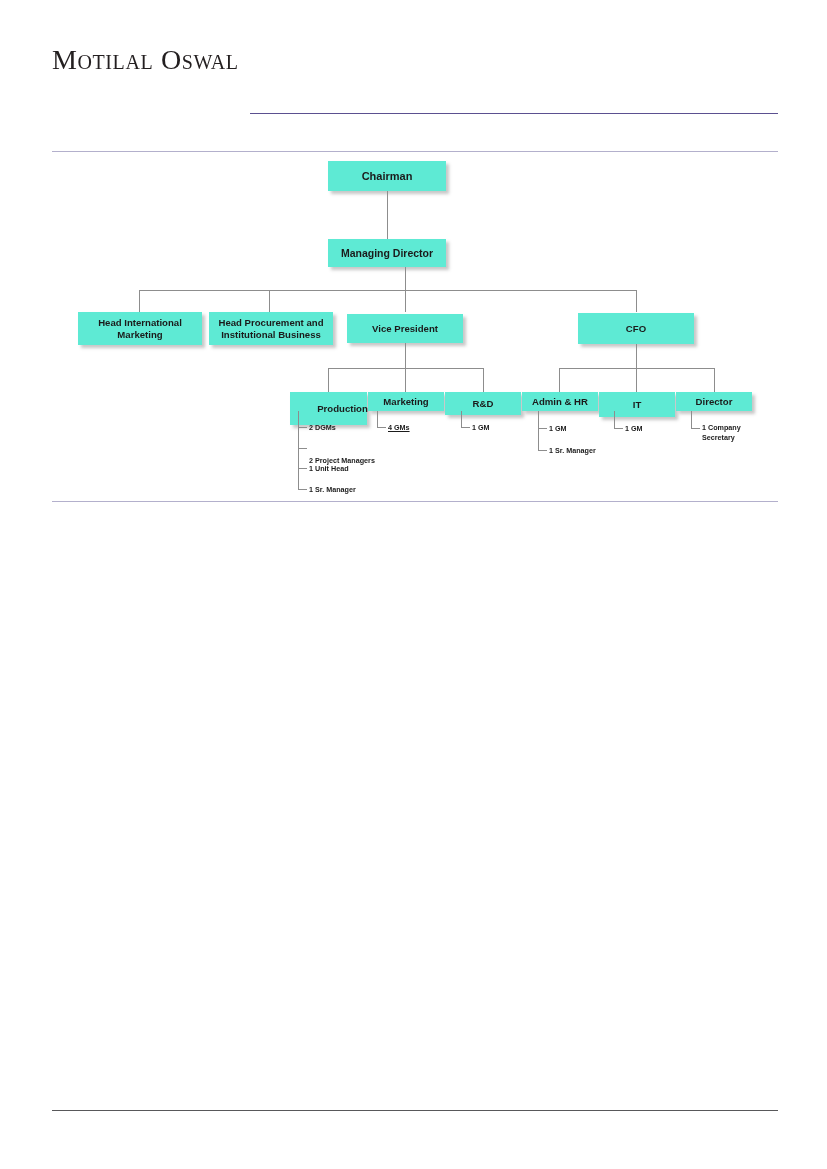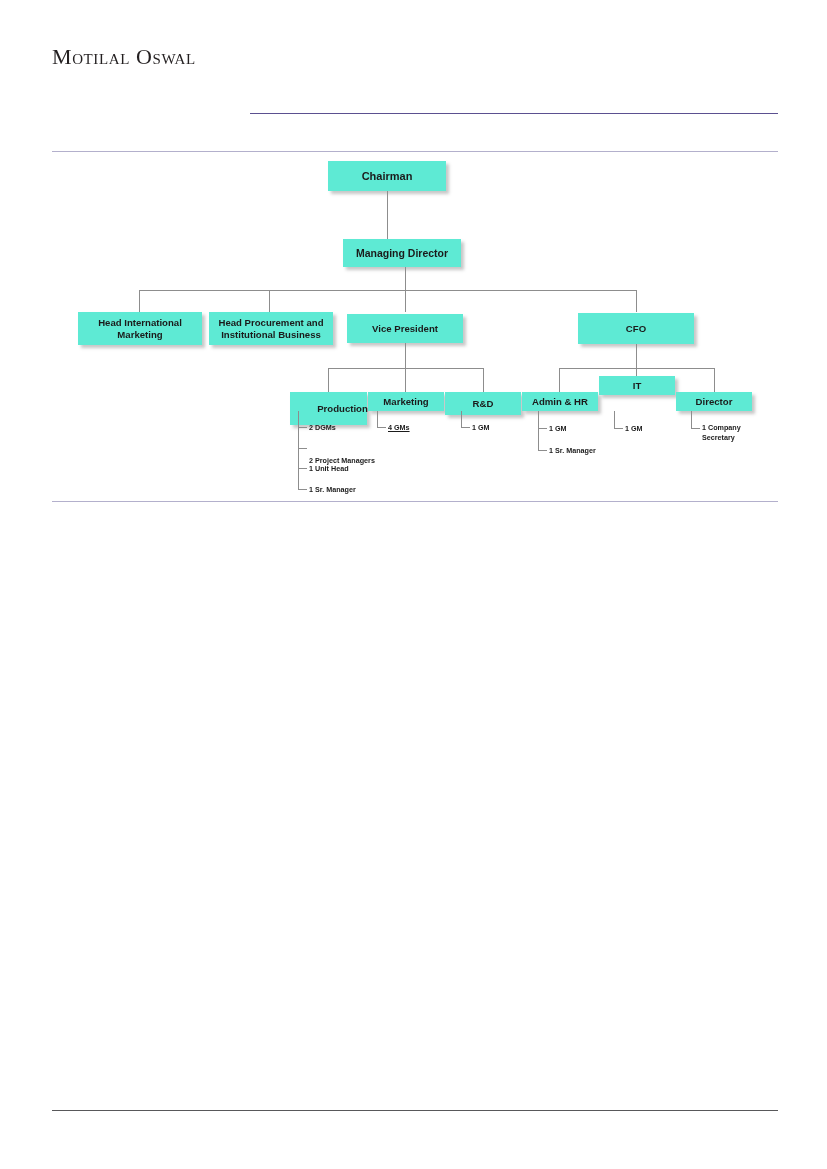--- a/index.html
+++ b/index.html
@@ -14,21 +14,21 @@
     font-family: "Liberation Sans", sans-serif;
     overflow: hidden;
   }
 
   
   .brand {
     position: absolute;
     left: 52px;
     top: 44px;
     font-family: "Liberation Serif", serif;
-    font-size: 22px;
+    font-size: 28px;
     font-variant: small-caps;
     letter-spacing: 0.6px;
     color: #231f20;
     white-space: nowrap;
     text-align: center;
   }
   .rule-accent {
     position: absolute;
     left: 250px;
     top: 113px;
@@ -114,21 +114,21 @@
 <div class="brand">Motilal Oswal</div>
 <div class="rule-accent"></div>
 <div class="rule-light-top"></div>
 
 <div class="chart">
 
   <div class="node lvl1" style="left:328px; top:161px; width:118px; height:30px;">Chairman</div>
 
   <div class="vline" style="left:387px; top:191px; height:48px;"></div>
 
-  <div class="node lvl2" style="left:343px; top:239px; width:118px; height:28px;">Managing Director</div>
+  <div class="node lvl2" style="left:328px; top:239px; width:118px; height:28px;">Managing Director</div>
 
   <div class="vline" style="left:405px; top:267px; height:23px;"></div>
 
   <div class="hline" style="left:139px; top:290px; width:497px;"></div>
 
   <div class="vline" style="left:139px; top:290px; height:22px;"></div>
   <div class="vline" style="left:269px; top:290px; height:22px;"></div>
   <div class="vline" style="left:405px; top:290px; height:22px;"></div>
   <div class="vline" style="left:636px; top:290px; height:22px;"></div>
 
@@ -146,21 +146,21 @@
   <div class="vline" style="left:636px; top:344px; height:24px;"></div>
   <div class="hline" style="left:559px; top:368px; width:155px;"></div>
   <div class="vline" style="left:559px; top:368px; height:24px;"></div>
   <div class="vline" style="left:636px; top:368px; height:24px;"></div>
   <div class="vline" style="left:714px; top:368px; height:24px;"></div>
 
   <div class="node dept" style="left:290px; top:392px; width:77px; height:33px;padding-left:28px;">Production</div>
   <div class="node dept" style="left:368px; top:392px; width:76px; height:19px;">Marketing</div>
   <div class="node dept" style="left:445px; top:392px; width:76px; height:23px;">R&amp;D</div>
   <div class="node dept" style="left:522px; top:392px; width:76px; height:19px;">Admin &amp; HR</div>
-  <div class="node dept" style="left:599px; top:376px; width:76px; height:19px;">IT</div>
+  <div class="node dept" style="left:599px; top:392px; width:76px; height:25px;">IT</div>
   <div class="node dept" style="left:676px; top:392px; width:76px; height:19px;">Director</div>
 
   <div class="vline" style="left:298px; top:411px; height:78px;"></div>
   <div class="hline" style="left:298px; top:427px; width:9px;"></div>
   <div class="leaf" style="left:309px; top:423px;">2 DGMs</div>
   <div class="hline" style="left:298px; top:448px; width:9px;"></div>
   <div class="leaf" style="left:309px; top:444px;margin-top:12px;">2 Project Managers</div>
   <div class="hline" style="left:298px; top:468px; width:9px;"></div>
   <div class="leaf" style="left:309px; top:464px;">1 Unit Head</div>
   <div class="hline" style="left:298px; top:489px; width:9px;"></div>

